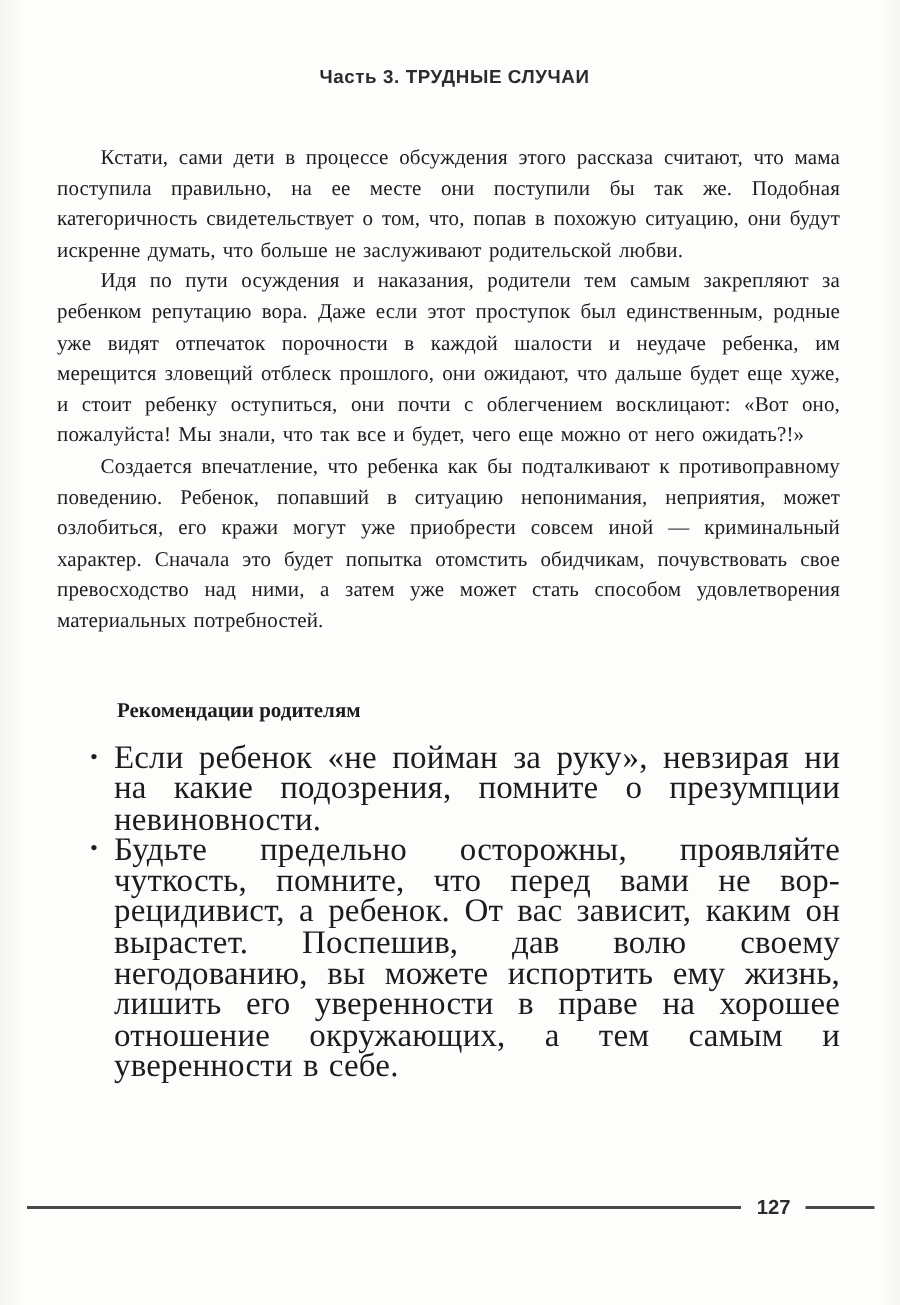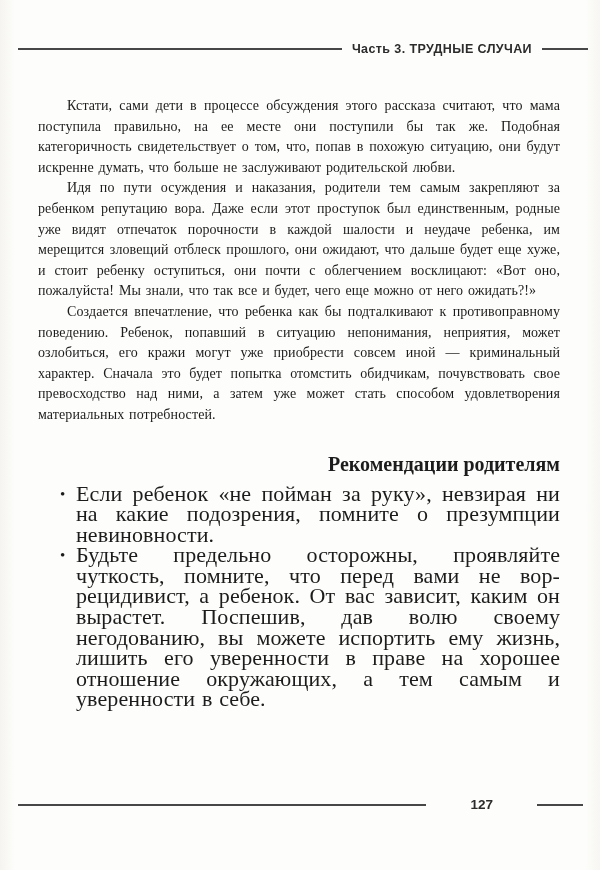--- a/index.html
+++ b/index.html
@@ -21,22 +21,22 @@
   }
 
   
   .running-row {
     position: absolute;
     left: 18px;
     right: 12px;
     display: flex;
     align-items: center;
   }
-  .running-row.header { top: 42px; }
-  .running-row.footer { top: 797px; left: 18px; right: 17px; gap: 34px; }
+  .running-row.header { top: 42px; flex-direction: column; }
+  .running-row.footer { top: 797px; left: 18px; right: 17px; }
   .rule {
     border-top: 2px solid #474747;
     height: 0;
   }
   .rule.long { flex: 1 1 auto; }
   .rule.short { flex: 0 0 46px; }
   .running-label {
     font-family: "Liberation Sans", "DejaVu Sans", sans-serif;
     font-size: 12.5px;
     font-weight: 700;
@@ -66,26 +66,25 @@
     font-size: 14px;
     line-height: 20.6px;
     text-align: justify;
     text-indent: 29px;
     letter-spacing: 0.1px;
     word-spacing: 1.2px;
   }
 
   
   .section-heading {
-    margin-top: 27px;
+    margin-top: 38px;
     margin-left: 40px;
-    font-size: 20px;
+    font-size: 14px;
     line-height: 22px;
     font-weight: 700;
-    text-align: right;
   }
   .section-heading .h-line { display: block; }
 
   ul.recommendations {
     list-style: none;
     margin: 9px 0 0 0;
     padding: 0 0 0 22px;
   }
   ul.recommendations li {
     display: flex;

